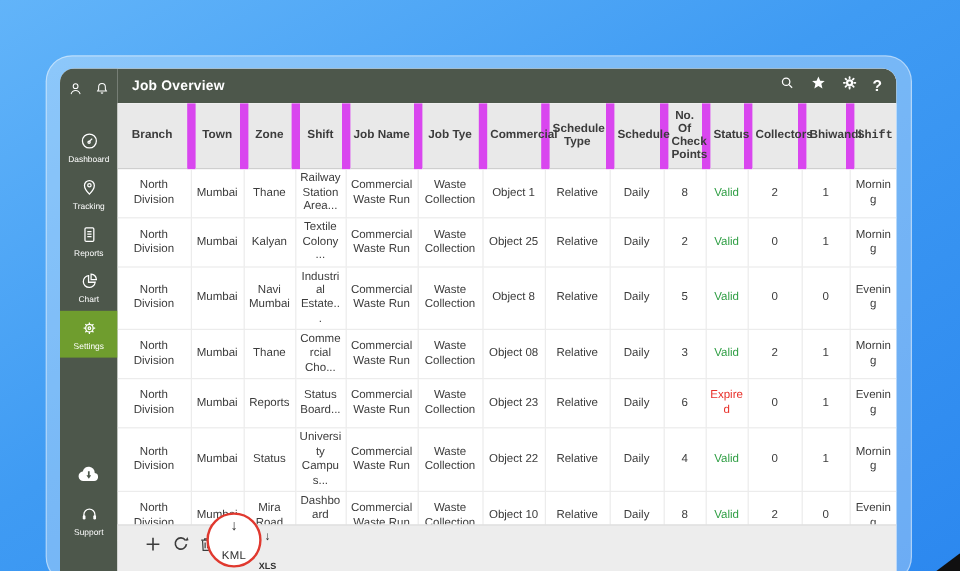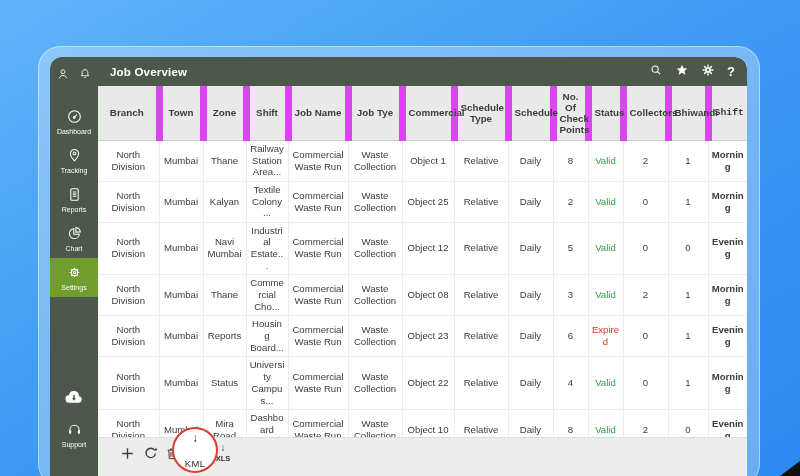--- a/index.html
+++ b/index.html
@@ -59,21 +59,21 @@
     background:#e9e9e9; height:54px; font-size:9.8px; font-weight:bold; color:#3c3c3c;
     border-right:7px solid #d946ef; border-bottom:1px solid #cfcfcf;
     padding:2px 3px; text-align:center; vertical-align:middle;
   }
   th:last-child { border-right:none;font-family:Liberation Mono, monospace; }
   td {
     height:41px; font-size:9.6px; color:#3c3c3c; line-height:1.25;
     border-right:1px solid #ececec; border-bottom:1px solid #ececec;
     padding:2px 3px; text-align:center; vertical-align:middle; word-wrap:break-word;
   }
-  td:last-child { border-right:none;font-weight:bold; }
+  td:last-child { border-right:none; }
   .col0{width:61px}.col1{width:44px}.col2{width:43px}.col3{width:42px}
   .col4{width:60px}.col5{width:54px}.col6{width:52px}.col7{width:54px}
   .col8{width:45px}.col9{width:35px}.col10{width:35px}.col11{width:45px}
   .col12{width:40px}.col13{width:39px}
   td.status-valid { color:#2f9e44; }
   td.status-expired { color:#e8302a; }
   
   .toolbar {
     position:absolute; left:0; right:0; bottom:0; height:39px;
     background:#ededed; border-top:1px solid #dcdcdc;
@@ -85,21 +85,21 @@
     display:flex; flex-direction:column; align-items:center; justify-content:center;
     cursor:pointer; color:#2f2f2f;
   }
   .kml-circle .dl-arrow { font-size:12px; font-weight:bold; line-height:1; }
   .kml-circle .dl-label { font-size:9.5px; letter-spacing:.3px; margin-top:14px; }
   .xls-btn {
     position:absolute; left:112px; top:5px; width:26px; z-index:1;
     display:flex; flex-direction:column; align-items:center; color:#2f2f2f; cursor:pointer;
   }
   .xls-btn .dl-arrow { font-size:10px; font-weight:bold; line-height:1; }
-  .xls-btn .dl-label { font-size:7.5px; font-weight:bold; margin-top:1px; }
+  .xls-btn .dl-label { font-size:7.5px; font-weight:bold; margin-top:14px; }
   .cursor-arrow { position:absolute; left:780px; top:461px; }
 </style>
 </head>
 <body>
 
 <div class="glass"></div>
 
 <div class="window">
 
   <div class="sidebar">
@@ -281,21 +281,21 @@
               <td class="col12">1</td>
               <td class="col13">Morning</td>
             </tr>
             <tr>
               <td class="col0">North Division</td>
               <td class="col1">Mumbai</td>
               <td class="col2">Navi Mumbai</td>
               <td class="col3">Industrial Estate...</td>
               <td class="col4">Commercial Waste Run</td>
               <td class="col5">Waste Collection</td>
-              <td class="col6">Object 12</td>
+              <td class="col6">Object 8</td>
               <td class="col7">Relative</td>
               <td class="col8">Daily</td>
               <td class="col9">5</td>
               <td class="col10 status-valid">Valid</td>
               <td class="col11">0</td>
               <td class="col12">0</td>
               <td class="col13">Evening</td>
             </tr>
             <tr>
               <td class="col0">North Division</td>
@@ -310,21 +310,21 @@
               <td class="col9">3</td>
               <td class="col10 status-valid">Valid</td>
               <td class="col11">2</td>
               <td class="col12">1</td>
               <td class="col13">Morning</td>
             </tr>
             <tr>
               <td class="col0">North Division</td>
               <td class="col1">Mumbai</td>
               <td class="col2">Reports</td>
-              <td class="col3">Housing Board...</td>
+              <td class="col3">Status Board...</td>
               <td class="col4">Commercial Waste Run</td>
               <td class="col5">Waste Collection</td>
               <td class="col6">Object 23</td>
               <td class="col7">Relative</td>
               <td class="col8">Daily</td>
               <td class="col9">6</td>
               <td class="col10 status-expired">Expired</td>
               <td class="col11">0</td>
               <td class="col12">1</td>
               <td class="col13">Evening</td>

